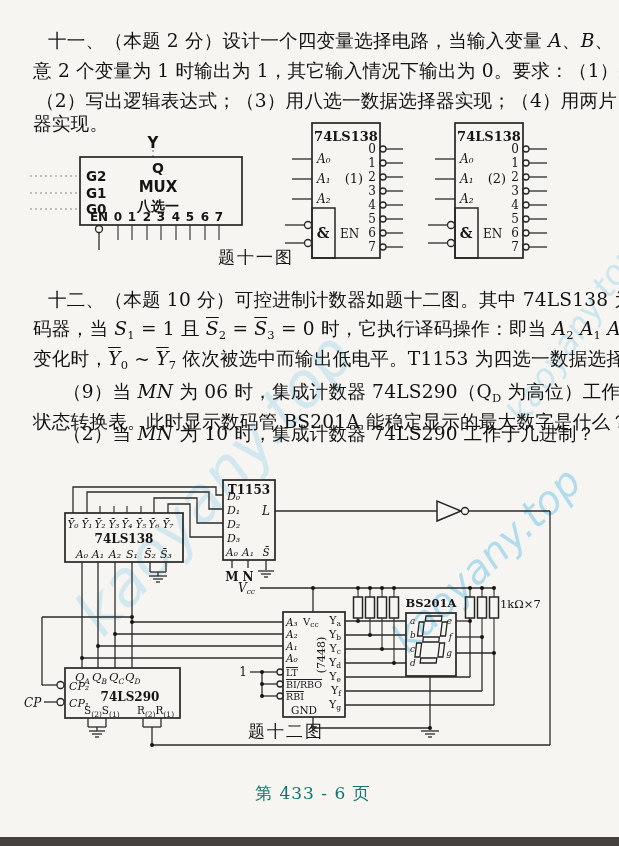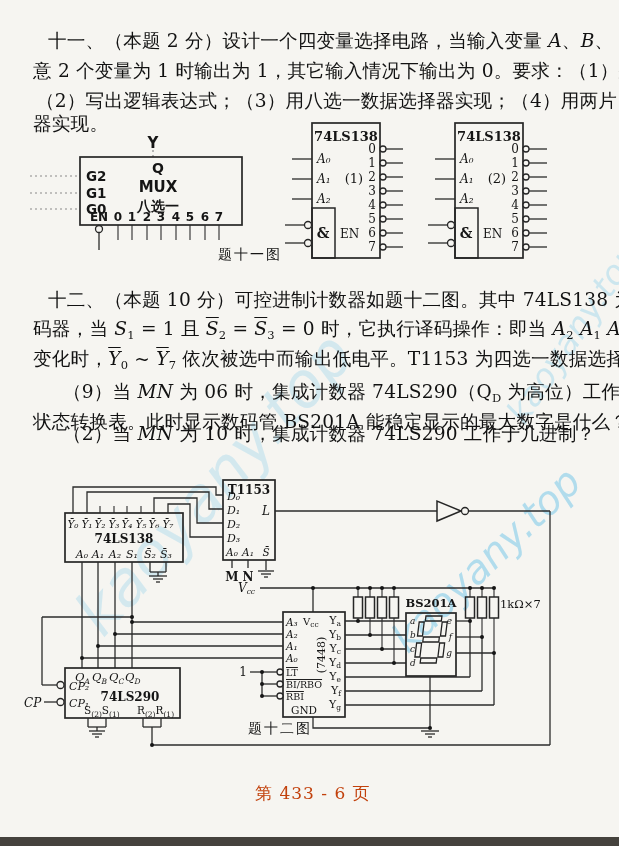--- a/index.html
+++ b/index.html
@@ -2,22 +2,22 @@
 <html><head>
 <meta charset="utf-8">
 <style>
   html,body{margin:0;padding:0;}
   .page{position:relative;width:619px;height:846px;background:#f6f5f1;overflow:hidden;
         font-family:"DejaVu Serif",serif;color:#141414;}
   .tline{position:absolute;font-size:18.6px;white-space:nowrap;letter-spacing:.2px;color:#121212;}
   .tline .it{font-style:italic;}
   .tline .sb{font-size:11.5px;vertical-align:-4px;}
   .tline .ov{text-decoration:overline;}
-  .cap{position:absolute;font-size:14px;letter-spacing:2px;color:#151515;white-space:nowrap;}
-  .foot{position:absolute;font-size:17px;letter-spacing:1px;color:#c2410c;white-space:nowrap;}
+  .cap{position:absolute;font-size:17px;letter-spacing:2px;color:#151515;white-space:nowrap;}
+  .foot{position:absolute;font-size:17px;letter-spacing:1px;color:#0f766e;white-space:nowrap;}
   .wm{position:absolute;color:#6fc4e9;font-family:"DejaVu Sans",sans-serif;font-style:italic;
       white-space:nowrap;transform-origin:0 0;pointer-events:none;}
   .bar{position:absolute;left:0;width:619px;background:#45423d;}
   
   svg{position:absolute;left:0;}
   svg text{fill:#151515;}
   .ln{stroke:#2b2b2b;stroke-width:1.3;fill:none;}
   .lnt{stroke:#2b2b2b;stroke-width:1.1;fill:none;}
   .dash{stroke:#8a8a8a;stroke-width:1.2;fill:none;stroke-dasharray:2 3;}
   .box{fill:none;stroke:#262626;stroke-width:1.7;}

